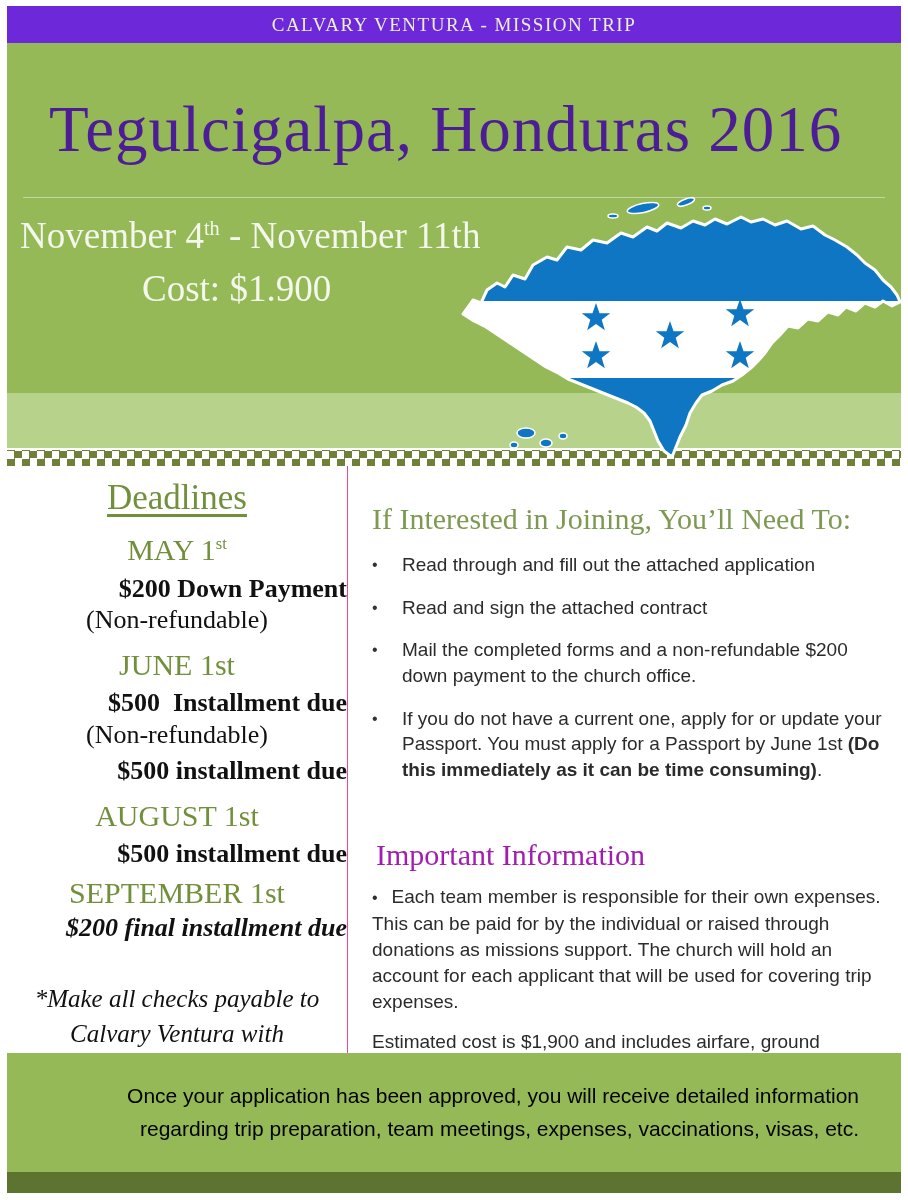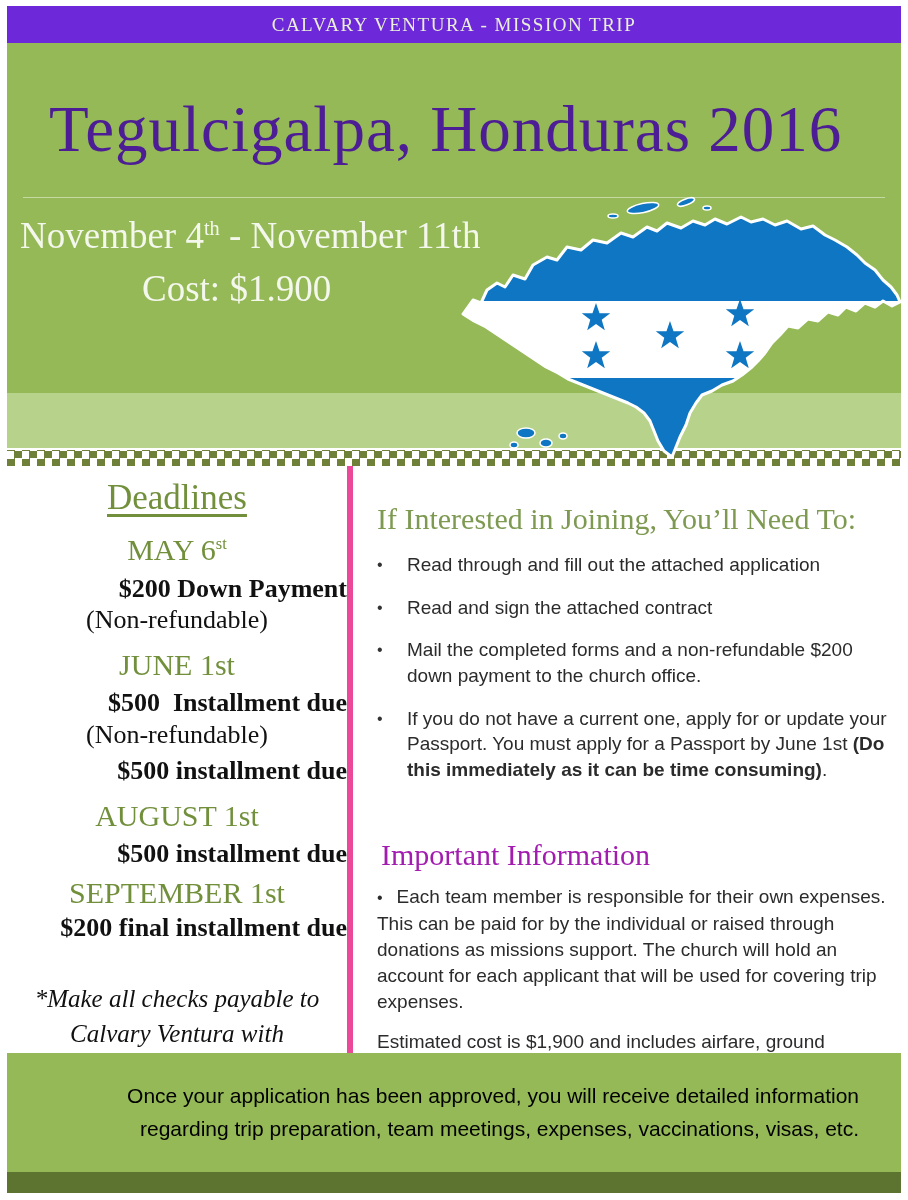--- a/index.html
+++ b/index.html
@@ -18,21 +18,21 @@
   .hero-dates{color:#f4f7ec;font-size:37px;margin:16px 0 0 13px;}
   .hero-dates sup, .m-sup{vertical-align:super;font-size:55%;line-height:0;}
   .hero-cost{color:#f4f7ec;font-size:37px;margin:10px 0 0 135px;}
   .map-wrap{position:absolute;right:0;bottom:-18px;width:450px;height:270px;z-index:3;}
   
   .checker{margin:2px 7px 0 7px;height:16px;
      background-image:conic-gradient(#6f8039 0.25turn,#ffffff 0.25turn 0.5turn,#6f8039 0.5turn 0.75turn,#ffffff 0.75turn);
      background-size:15px 15px;background-position:0 1px;}
   
   .content{display:flex;height:587px;overflow:hidden;margin:0 7px;}
-  .col-left{width:340px;border-right:6px solid #ec4899;text-align:center;padding-top:8px;
+  .col-left{width:340px;border-right:1px solid #ec4899;text-align:center;padding-top:8px;
             color:#111;}
   .dl-heading{display:inline-block;color:#72903c;font-size:35px;margin:4px 0 2px 0;
               text-decoration:underline;text-underline-offset:5px;}
   .dl-month{color:#72903c;font-size:30px;margin-top:13px;line-height:1.15;}
   .dl-pay{font-weight:700;font-size:26px;line-height:1.2;margin-top:5px;white-space:pre-wrap;text-align:right;}
   .dl-sub{font-size:26px;line-height:1.2;}
   .dl-note{font-style:italic;font-size:25px;line-height:1.4;max-width:300px;margin:38px auto 0 auto;}
   .col-right{flex:1;padding:36px 8px 0 24px;color:#2b2b2b;}
   .rh{color:#7e9a52;font-size:30px;font-weight:400;margin:0 0 16px 0;}
   .rh2{color:#a21caf;font-size:30px;font-weight:400;margin:56px 0 12px 4px;}
@@ -111,21 +111,21 @@
   </div>
 
   <div class="checker"></div>
 
   <div class="content">
 
     <div class="col-left">
       <span class="dl-heading">Deadlines</span>
 
       <div>
-        <div class="dl-month"><span>MAY 6</span><sup class="m-sup">st</sup></div>
+        <div class="dl-month"><span>MAY 1</span><sup class="m-sup">st</sup></div>
         <div class="dl-pay">$200 Down Payment</div>
         <div class="dl-sub">(Non-refundable)</div>
       </div>
 
       <div>
         <div class="dl-month"><span>JUNE 1st</span><sup class="m-sup"></sup></div>
         <div class="dl-pay">$500  Installment due</div>
         <div class="dl-sub">(Non-refundable)</div>
       </div>
 
@@ -133,21 +133,21 @@
         <div class="dl-pay">$500 installment due</div>
       </div>
 
       <div>
         <div class="dl-month">AUGUST 1st</div>
         <div class="dl-pay">$500 installment due</div>
       </div>
 
       <div>
         <div class="dl-month" style="margin-top:6px;">SEPTEMBER 1st</div>
-        <div class="dl-pay" style="margin-top:2px;">$200 final installment due</div>
+        <div class="dl-pay" style="margin-top:2px;font-style:italic;">$200 final installment due</div>
       </div>
 
       <div class="dl-note">*Make all checks payable to Calvary Ventura with “Honduras Mission Trip 2016” written in the memo line.</div>
     </div>
 
     <div class="col-right">
       <h2 class="rh">If Interested in Joining, You’ll Need To:</h2>
 
       <div class="bullets">
         <div class="bullet-row">

